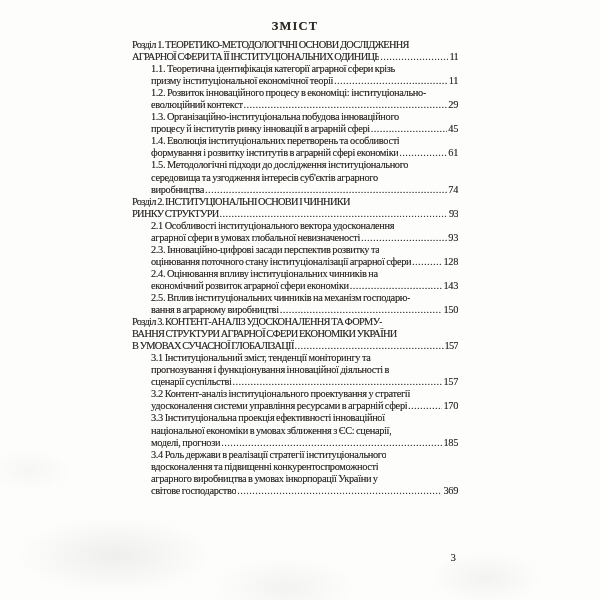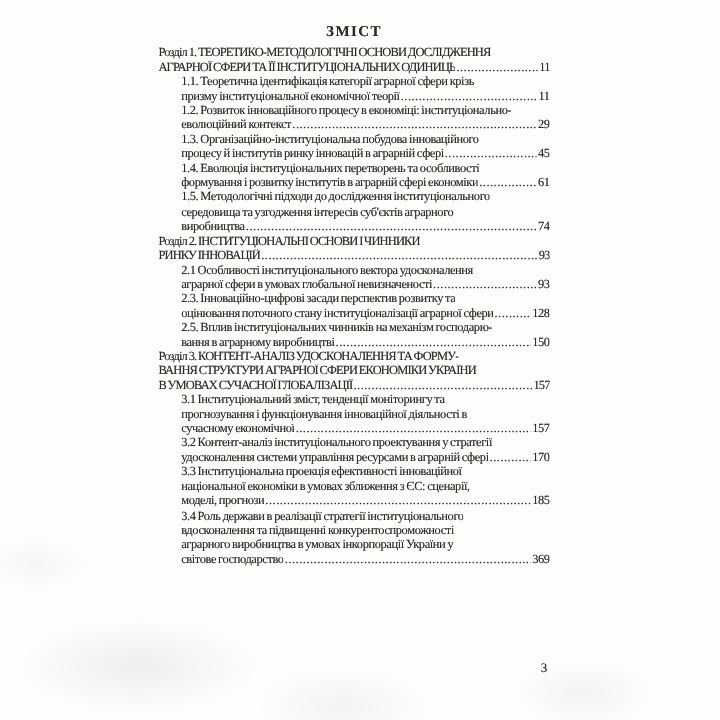--- a/index.html
+++ b/index.html
@@ -133,21 +133,21 @@
             <span class="txt">виробництва</span>
             <span class="leader"></span>
             <span class="pg">74</span>
           </div>
         </div>
         <div class="entry chapter">
           <div class="line">
             <span class="txt">Розділ 2. ІНСТИТУЦІОНАЛЬНІ ОСНОВИ І ЧИННИКИ</span>
           </div>
           <div class="line">
-            <span class="txt">РИНКУ ІННОВАЦІЙ</span>
+            <span class="txt">РИНКУ СТРУКТУРИ</span>
             <span class="leader"></span>
             <span class="pg">93</span>
           </div>
         </div>
         <div class="entry sub">
           <div class="line">
             <span class="txt">2.1 Особливості інституціонального вектора удосконалення</span>
           </div>
           <div class="line">
             <span class="txt">аграрної сфери в умовах глобальної невизначеності</span>
@@ -160,20 +160,30 @@
             <span class="txt">2.3. Інноваційно-цифрові засади перспектив розвитку та</span>
           </div>
           <div class="line">
             <span class="txt">оцінювання поточного стану інституціоналізації аграрної сфери</span>
             <span class="leader"></span>
             <span class="pg">128</span>
           </div>
         </div>
         <div class="entry sub">
           <div class="line">
+            <span class="txt">2.4. Оцінювання впливу інституціональних чинників на</span>
+          </div>
+          <div class="line">
+            <span class="txt">економічний розвиток аграрної сфери економіки</span>
+            <span class="leader"></span>
+            <span class="pg">143</span>
+          </div>
+        </div>
+        <div class="entry sub">
+          <div class="line">
             <span class="txt">2.5. Вплив інституціональних чинників на механізм господарю-</span>
           </div>
           <div class="line">
             <span class="txt">вання в аграрному виробництві</span>
             <span class="leader"></span>
             <span class="pg">150</span>
           </div>
         </div>
         <div class="entry chapter">
           <div class="line">
@@ -189,21 +199,21 @@
           </div>
         </div>
         <div class="entry sub">
           <div class="line">
             <span class="txt">3.1 Інституціональний зміст, тенденції моніторингу та</span>
           </div>
           <div class="line">
             <span class="txt">прогнозування і функціонування інноваційної діяльності в</span>
           </div>
           <div class="line">
-            <span class="txt">сучасному економічної</span>
+            <span class="txt">сценарії суспільстві</span>
             <span class="leader"></span>
             <span class="pg">157</span>
           </div>
         </div>
         <div class="entry sub">
           <div class="line">
             <span class="txt">3.2 Контент-аналіз інституціонального проектування у стратегії</span>
           </div>
           <div class="line">
             <span class="txt">удосконалення системи управління ресурсами в аграрній сфері</span>

